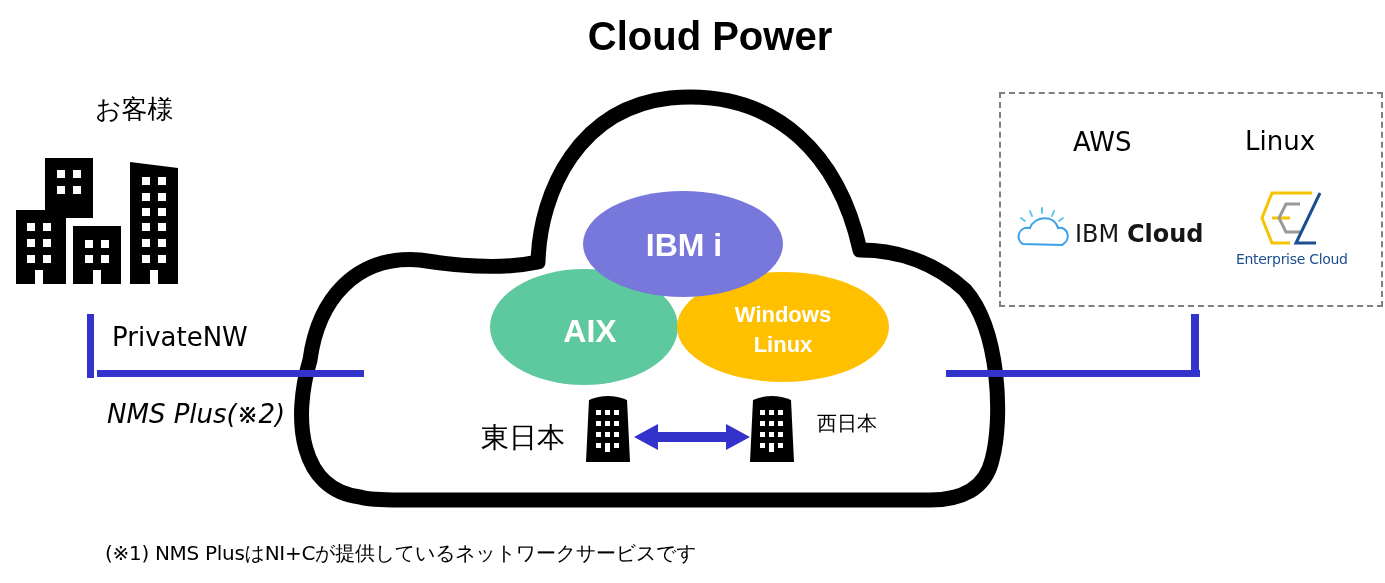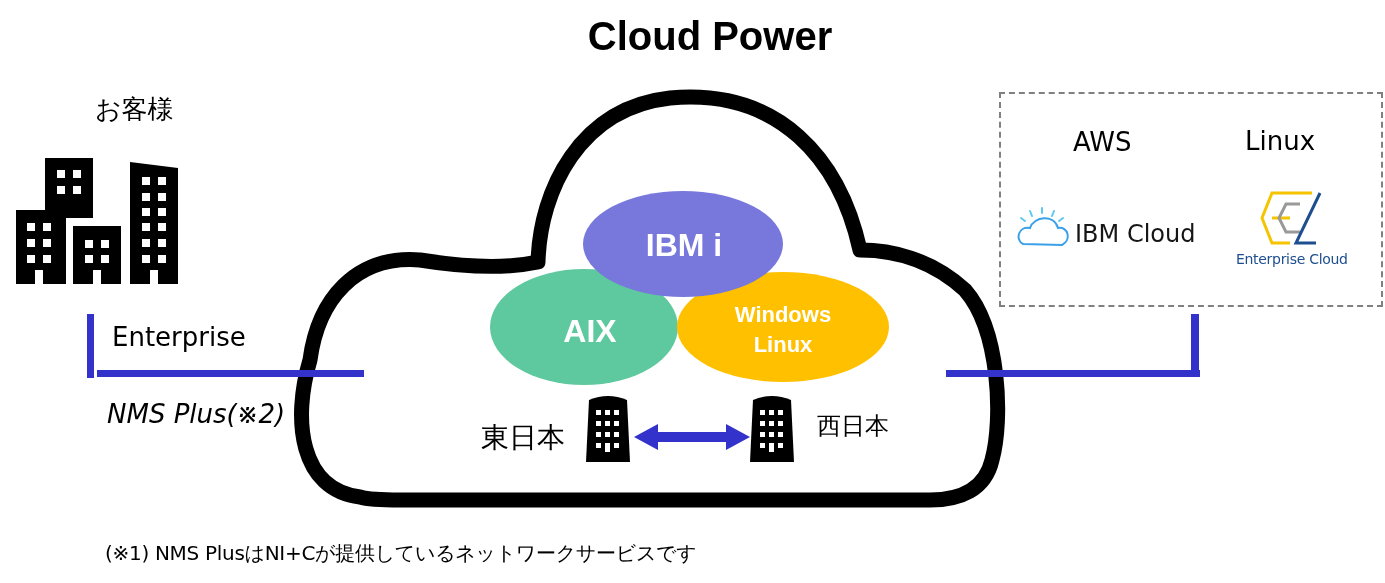--- a/index.html
+++ b/index.html
@@ -6,21 +6,21 @@
   body { width:1385px; height:583px; position:relative; overflow:hidden;
          font-family:"DejaVu Sans", "Liberation Sans", sans-serif; color:#000; }
   .abs { position:absolute; }
   .title { left:0; width:1420px; top:14px; text-align:center; font-size:40px; font-weight:bold; font-family:"Liberation Sans", sans-serif; }
   .label { font-size:26px; font-family:"DejaVu Sans", sans-serif; white-space:nowrap; }
   .footnote { left:105px; top:540px; font-size:20px; font-family:"DejaVu Sans", sans-serif; white-space:nowrap; letter-spacing:-0.3px; }
   svg { position:absolute; left:0; top:0; }
   .provider-box { left:999px; top:92px; width:384px; height:215px; border:2px dashed #808080; box-sizing:border-box; }
   .oval-text { fill:#ffffff; font-family:"Liberation Sans", sans-serif; font-weight:bold; text-anchor:middle; }
   .ibm-cloud { left:1075px; top:220px; font-size:24px; font-family:"DejaVu Sans", sans-serif; white-space:nowrap; color:#161616; }
-  .ibm-cloud b { font-weight:normal; }
+  .ibm-cloud b { font-weight:bold; }
   .ent-cloud { left:1236px; top:251px; font-size:14px; color:#1d4e8f; font-family:"DejaVu Sans", sans-serif; white-space:nowrap; letter-spacing:-0.3px;text-align:center; }
 </style>
 </head>
 <body>
 
 <div class="abs title">Cloud Power</div>
 
 <svg width="1385" height="583" viewBox="0 0 1385 583">
 
   <g fill="#000">
@@ -148,25 +148,25 @@
   <g fill="none" stroke-width="3">
     <path d="M1312 193 L1272 193 L1262 218 L1272 243 L1290 243" stroke="#f5c400"></path>
     <path d="M1272 218 L1290 218" stroke="#f5c400"></path>
     <path d="M1300 204 L1286 204 L1279 218 L1286 232 L1300 232" stroke="#999"></path>
     <path d="M1320 193 L1296 243 L1316 243" stroke="#1d4e8f"></path>
   </g>
 </svg>
 
 <div class="abs label" style="left:95px; top:92px;">お客様</div>
 
-<div class="abs label" style="left:112px; top:322px;">Enterprise</div>
+<div class="abs label" style="left:112px; top:322px;">PrivateNW</div>
 <div class="abs label" style="left:107px; top:399px;font-style:italic;">NMS Plus(※2)</div>
 
 <div class="abs label" style="left:481px; top:419px; font-size:28px;text-align:center;">東日本</div>
-<div class="abs label" style="left:817px; top:410px; font-size:24px;">西日本</div>
+<div class="abs label" style="left:817px; top:410px; font-size:20px;">西日本</div>
 
 <div class="abs provider-box"></div>
 <div class="abs label" style="left:1073px; top:127px;">AWS</div>
 <div class="abs label" style="left:1245px; top:126px;">Linux</div>
 <div class="abs ibm-cloud">
   <span>IBM</span>
   <b>Cloud</b>
 </div>
 <div class="abs ent-cloud">Enterprise Cloud</div>
 

